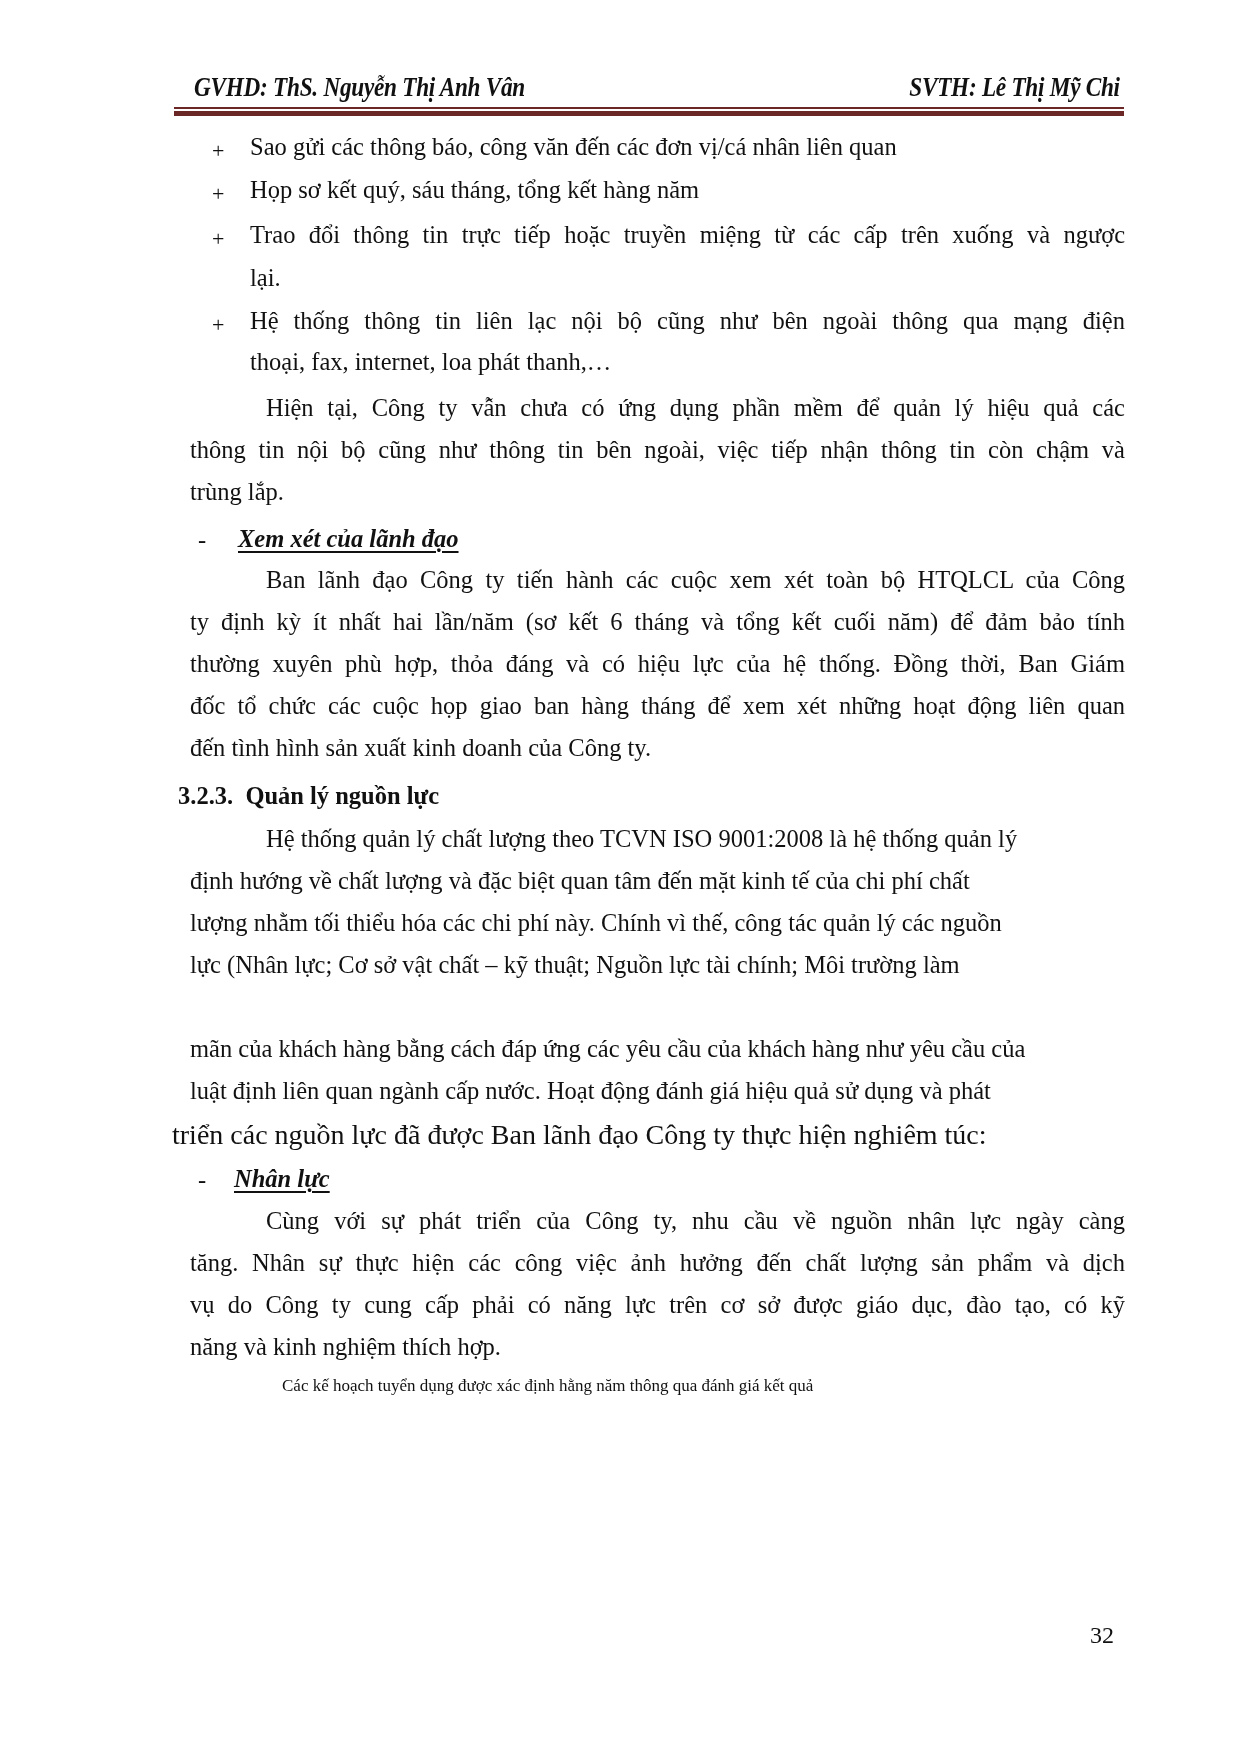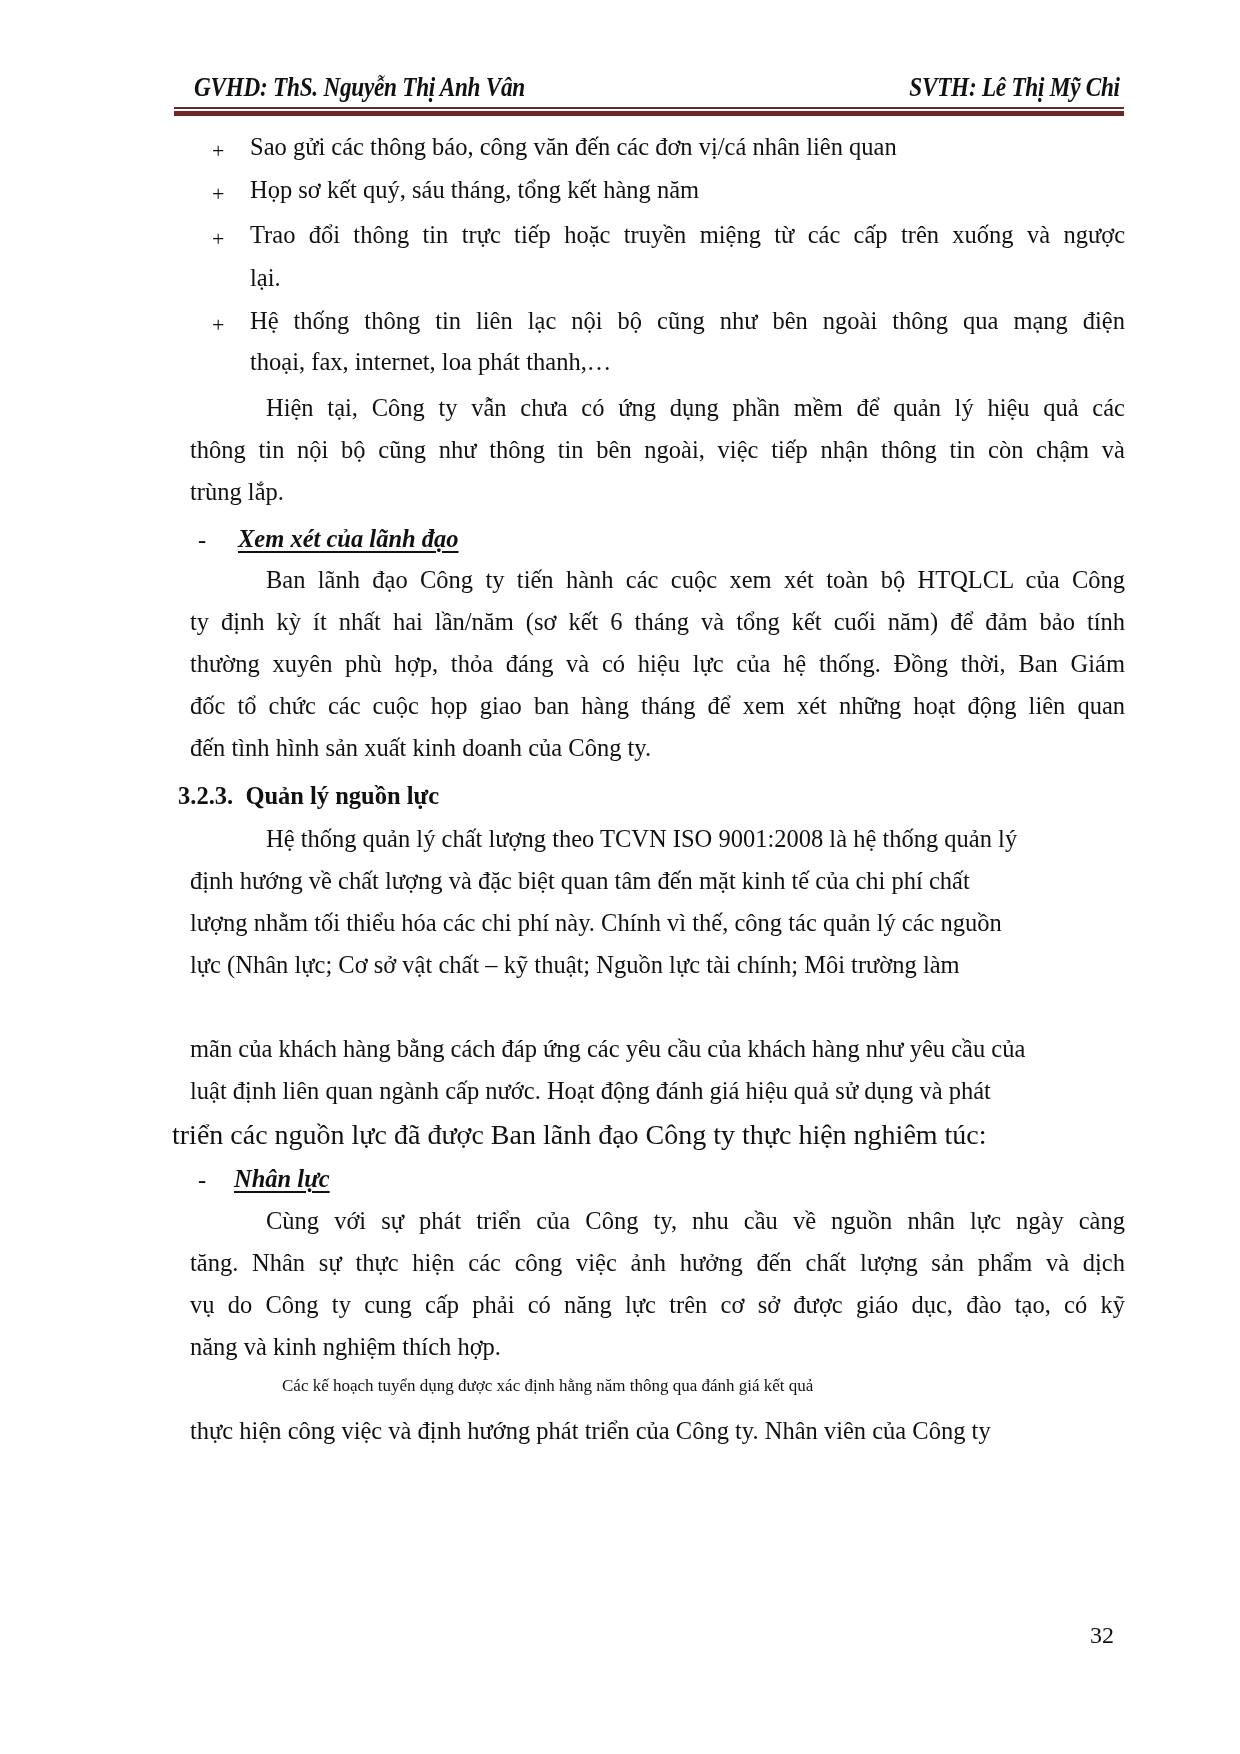--- a/index.html
+++ b/index.html
@@ -75,16 +75,15 @@
 
   <span class="dash" style="left:198px;top:1166px;font-size:24.5px;">-</span>
   <span class="subhead" style="left:234px;top:1165px;font-size:24.5px;">Nhân lực</span>
 
   <div class="line just" style="left:266px;top:1209px;width:859px;font-size:24.5px;">Cùng với sự phát triển của Công ty, nhu cầu về nguồn nhân lực ngày càng</div>
   <div class="line just" style="left:190px;top:1251px;width:935px;font-size:24.5px;">tăng. Nhân sự thực hiện các công việc ảnh hưởng đến chất lượng sản phẩm và dịch</div>
   <div class="line just" style="left:190px;top:1293px;width:935px;font-size:24.5px;">vụ do Công ty cung cấp phải có năng lực trên cơ sở được giáo dục, đào tạo, có kỹ</div>
   <div class="line" style="left:190px;top:1335px;font-size:24.5px;">năng và kinh nghiệm thích hợp.</div>
 
   <div class="line" style="left:266px;top:1377px;font-size:17px;margin-left:16px;">Các kế hoạch tuyển dụng được xác định hằng năm thông qua đánh giá kết quả</div>
-  <div class="line" style="left:190px;top:1419px;font-size:24.5px;">thực hiện công việc và định hướng phát triển của Công ty. Nhân viên của Công ty</div>
 
   <div class="pagenum">32</div>
 </div>
 
 </body></html>

